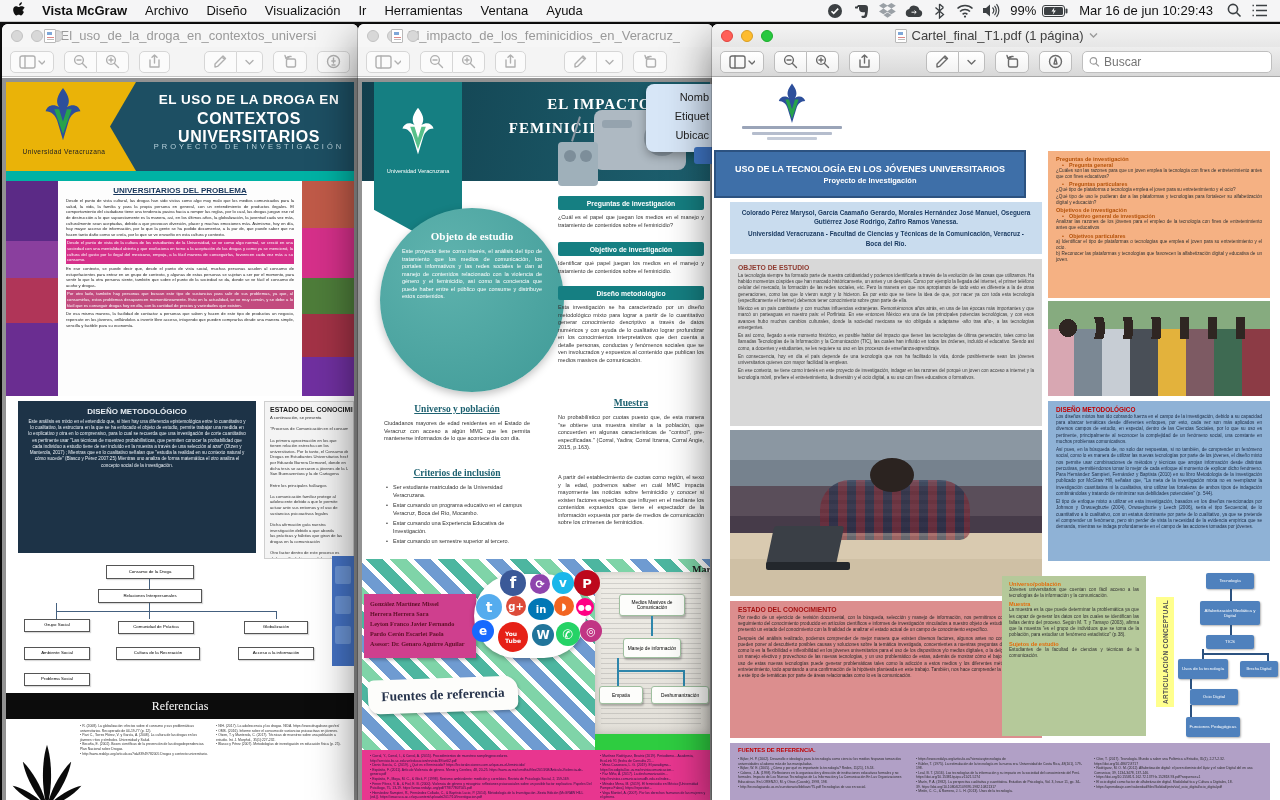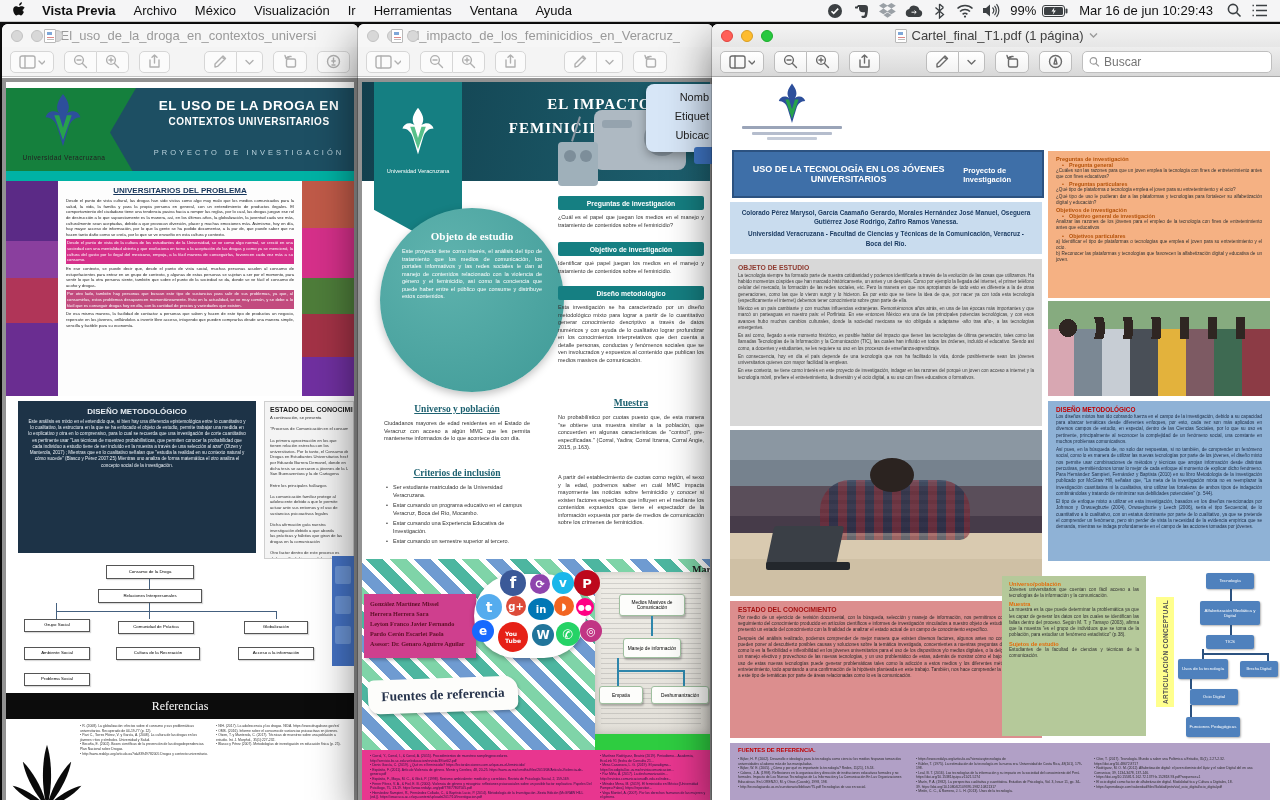--- a/index.html
+++ b/index.html
@@ -74,23 +74,23 @@
 </style>
 </head>
 <body>
 
 <div id="menubar">
   <span class="statusicon" style="margin-left:10px">
     <svg width="14" height="17" viewBox="0 0 17 20">
         <path fill="#111" d="M12.1 10.6c0-2.5 2-3.7 2.1-3.8-1.2-1.7-3-1.9-3.6-1.9-1.5-.2-3 .9-3.8.9-.8 0-2-.9-3.3-.9C1.8 5 .2 6.4.2 9.2c0 1.7.6 3.5 1.4 4.7.7 1 1.5 2.2 2.6 2.1 1-.1 1.4-.7 2.7-.7 1.3 0 1.6.7 2.7.7 1.1 0 1.8-1 2.5-2 .8-1.2 1.1-2.3 1.1-2.4-.1 0-2.1-.8-2.1-3zM9.9 2.8c.6-.7 1-1.7.9-2.8-.9 0-1.9.6-2.5 1.3-.6.6-1 1.7-.9 2.7 1 .1 1.9-.5 2.5-1.2z"></path>
       </svg>
   </span>
-  <span class="mi appname">Vista Previa</span>
+  <span class="mi appname">Vista McGraw</span>
   <span class="mi">Archivo</span>
-  <span class="mi">México</span>
+  <span class="mi">Diseño</span>
   <span class="mi">Visualización</span>
   <span class="mi">Ir</span>
   <span class="mi">Herramientas</span>
   <span class="mi">Ventana</span>
   <span class="mi">Ayuda</span>
 
   <span style="margin-left:auto"></span>
   <span class="statusicon">
     <svg width="16" height="16" viewBox="0 0 16 16">
         <circle cx="8" cy="8" r="7" fill="#3c4043"></circle>
@@ -218,29 +218,29 @@
     <span class="tbtn">
         <svg class="ticon" width="15" height="15" viewBox="0 0 15 15">
           <circle cx="7.5" cy="7.5" r="6"></circle>
           <path d="M7.5 4v5M5.8 7h3.4M6 11h3"></path>
         </svg>
       </span>
   </div>
   <div class="content">
     <div class="page" style="left:4px;top:4px;width:348px;height:740px">
 
-      <div class="abs" style="left:0;top:6px;width:292px;height:89px;background:#15803d">
+      <div class="abs" style="left:0;top:0;width:292px;height:89px;background:#eab308">
         <svg class="abs" style="left:28px;top:4px" width="58" height="58" viewBox="0 0 40 60">
           <path fill="#2d4f9b" d="M20 2 C14 10 12 16 16 22 C10 18 4 20 2 26 C8 26 12 30 14 36 L20 56 L26 36 C28 30 32 26 38 26 C36 20 30 18 24 22 C28 16 26 10 20 2 Z"></path>
           <path fill="#27a24b" d="M11 24 L20 50 L29 24 L24 24 L20 37 L16 24 Z"></path>
         </svg>
         <div class="abs" style="left:0;top:66px;width:116px;text-align:center;font-size:6.6px;color:#222;letter-spacing:.4px">Universidad Veracruzana</div>
         <div class="abs" style="left:104px;top:0;width:244px;height:89px;background:#1d4f63;clip-path:polygon(0 50%,26px 0,100% 0,100% 100%,26px 100%)">
           <div class="abs" style="left:34px;top:10px;width:210px;text-align:center;color:#fff;font-weight:bold;font-size:13.5px;letter-spacing:.5px">EL USO DE LA DROGA EN</div>
-          <div class="abs" style="left:34px;top:28px;width:210px;text-align:center;color:#fff;font-weight:bold;font-size:10px;letter-spacing:.5px">CONTEXTOS UNIVERSITARIOS</div>
+          <div class="abs" style="left:34px;top:28px;width:210px;text-align:center;color:#fff;font-weight:bold;font-size:16px;letter-spacing:.5px">CONTEXTOS UNIVERSITARIOS</div>
           <div class="abs" style="left:34px;top:60px;width:210px;text-align:center;color:#b9d2dc;font-size:7.5px;letter-spacing:3px">PROYECTO DE INVESTIGACIÓN</div>
         </div>
       </div>
       <div class="abs" style="left:0;top:89px;width:348px;height:10px;background:#00b2a4"></div>
 
       <div class="abs" style="left:0;top:99px;width:348px;height:215px;background:#fff">
         <div class="abs" style="left:0;top:0;width:52px;height:215px;background:linear-gradient(180deg,#5b2a86 0 28%,#8a3f9e 28% 45%,#b03558 45% 66%,#6a2d91 66% 100%)"></div>
         <div class="abs" style="left:296px;top:0;width:52px;height:215px;background:linear-gradient(180deg,#c05a48 0 22%,#d6308a 22% 45%,#4e7d3a 45% 62%,#a33246 62% 82%,#7030a0 82% 100%)"></div>
         <div class="abs" style="left:52px;top:0;width:244px;height:215px;background:#fdfdfd;padding:5px 8px">
           <div style="text-align:center;font-weight:bold;font-size:8px;color:#17365c;text-decoration:underline;margin-bottom:3px">UNIVERSITARIOS DEL PROBLEMA</div>
@@ -612,21 +612,21 @@
     <div class="page" style="left:0;top:0;width:568px;height:723px">
 
       <svg class="abs" style="left:58px;top:4px" width="44" height="44" viewBox="0 0 40 60">
         <path fill="#2d4f9b" d="M20 2 C14 10 12 16 16 22 C10 18 4 20 2 26 C8 26 12 30 14 36 L20 56 L26 36 C28 30 32 26 38 26 C36 20 30 18 24 22 C28 16 26 10 20 2 Z"></path>
         <path fill="#27a24b" d="M11 24 L20 50 L29 24 L24 24 L20 37 L16 24 Z"></path>
       </svg>
       <div class="abs" style="left:30px;top:48px;width:100px;height:3px;background:#9aa4b8;border-radius:1px"></div>
       <div class="abs" style="left:40px;top:54px;width:80px;height:2.5px;background:#b5bdcd;border-radius:1px"></div>
       <div class="abs" style="left:55px;top:59px;width:50px;height:2.5px;background:#c4cbd8;border-radius:1px"></div>
 
-      <div class="abs" style="left:20px;top:72px;width:312px;height:48px;background:#3e6fa8;border:2px solid #2c5280;display:flex;flex-direction:row;align-items:center;justify-content:center">
+      <div class="abs" style="left:2px;top:72px;width:312px;height:48px;background:#3e6fa8;border:2px solid #2c5280;display:flex;flex-direction:column;align-items:center;justify-content:center">
         <div style="color:#fff;font-weight:bold;font-size:9px;text-align:center">USO DE LA TECNOLOGÍA EN LOS JÓVENES UNIVERSITARIOS</div>
         <div style="color:#fff;font-weight:bold;font-size:7.5px;margin-top:2px">Proyecto de Investigación</div>
       </div>
 
       <div class="abs" style="left:18px;top:124px;width:312px;height:52px;background:#c9dcee;padding:4px 10px;display:flex;flex-direction:column;justify-content:center">
         <div style="color:#17375e;font-weight:bold;font-size:6.4px;text-align:center;line-height:1.5">Colorado Pérez Marysol, García Caamaño Gerardo, Morales Hernández José Manuel, Oseguera Gutiérrez José Rodrigo, Zafiro Ramos Vanessa.</div>
         <div style="color:#17375e;font-weight:bold;font-size:6.4px;text-align:center;line-height:1.5;margin-top:2px">Universidad Veracruzana - Facultad de Ciencias y Técnicas de la Comunicación, Veracruz - Boca del Río.</div>
       </div>
 
       <div class="abs" style="left:18px;top:181px;width:312px;height:167px;background:#d8d8d8;padding:5px 8px">

